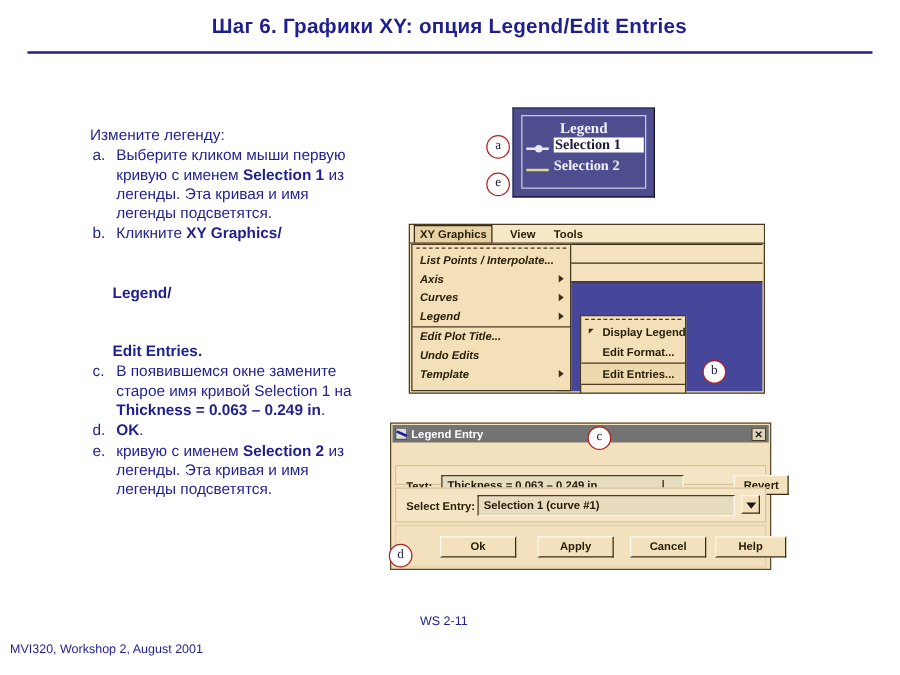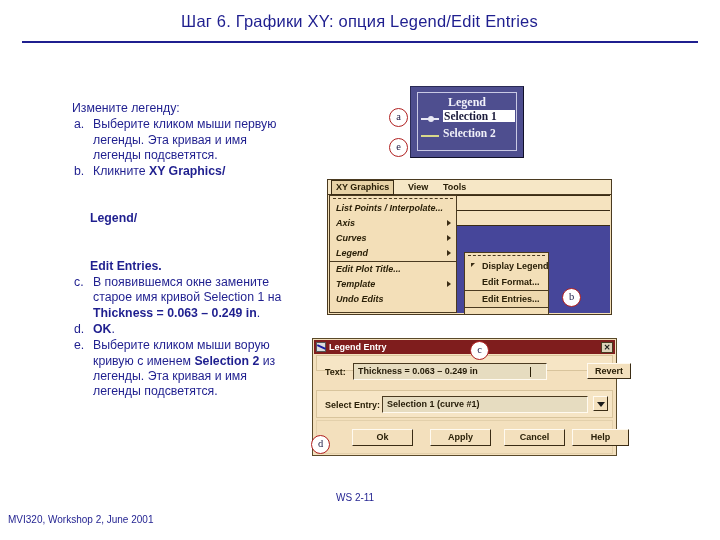--- a/index.html
+++ b/index.html
@@ -17,21 +17,21 @@
   }
 
   
   #slide-title {
     position: absolute;
     left: 0;
     top: 12px;
     width: 719px;
     text-align: center;
     font-size: 16.5px;
-    font-weight: normal;
+    font-weight: bold;
     color: #1f1f8f;
     letter-spacing: 0.2px;
   }
   #title-rule {
     position: absolute;
     left: 22px;
     top: 41px;
     width: 676px;
     height: 0;
     border-top: 2px solid #1f1f8f;
@@ -309,21 +309,21 @@
     box-sizing: border-box;
     font-family: "Liberation Sans", sans-serif;
     font-size: 9px;
     font-weight: bold;
     color: #2a2008;
   }
   #dialog-titlebar {
     position: absolute;
     left: 1px; right: 1px; top: 1px;
     height: 14px;
-    background: #7f1d1d;
+    background: #737373;
     color: #ffffff;
     font-size: 9px;
     font-weight: bold;
     line-height: 14px;
   }
   #dialog-sysicon {
     position: absolute;
     left: 2px; top: 2px;
     width: 10px; height: 10px;
     background: #dcdcdc;
@@ -356,21 +356,21 @@
     text-align: center;
   }
 
   .dlg-section {
     position: absolute;
     left: 3px; right: 3px;
     background: #f6e5c5;
     border: 1px solid #d8c49c;
     box-sizing: border-box;
   }
-  #sec-text { top: 16px; height: 16px; }
+  #sec-text { top: 33px; height: 16px; }
   #sec-entry { top: 51px; height: 28px; }
   #sec-buttons { top: 81px; height: 34px; background: #f3e0bd; border-color: #e3d0ab;}
 
   .dlg-label {
     position: absolute;
     font-size: 9px;
     font-weight: bold;
     color: #2a2008;
   }
   .sunken-field {
@@ -450,27 +450,27 @@
 </style>
 </head>
 <body>
 
 <div id="slide-title">Шаг 6. Графики XY:  опция Legend/Edit Entries</div>
 <div id="title-rule"></div>
 
 <div id="body-text">
   <p class="lead">Измените легенду:</p>
   <div class="steps" id="steps-host">
-      <div class="step"><span class="step-marker">a.</span><span class="step-text"><div><span>Выберите кликом мыши первую</span></div><div><span>легенды. Эта кривая и имя</span></div><div><span>легенды подсветятся.</span></div></span></div>
+      <div class="step"><span class="step-marker">a.</span><span class="step-text"><div><span>Выберите кликом мыши первую</span></div><div><span>кривую с именем </span><b>Selection 1</b><span> из</span></div><div><span>легенды. Эта кривая и имя</span></div><div><span>легенды подсветятся.</span></div></span></div>
       <div class="step"><span class="step-marker">b.</span><span class="step-text"><div><span>Кликните  </span><b>XY Graphics/</b></div></span></div>
       <div class="step sub-line">Legend/</div>
       <div class="step sub-line">Edit Entries.</div>
       <div class="step"><span class="step-marker">c.</span><span class="step-text"><div><span>В появившемся окне замените</span></div><div><span>старое имя кривой Selection 1 на</span></div><div><b>Thickness = 0.063 – 0.249 in</b><span>.</span></div></span></div>
       <div class="step"><span class="step-marker">d.</span><span class="step-text"><div><b>OK</b><span>.</span></div></span></div>
-      <div class="step"><span class="step-marker">e.</span><span class="step-text"><div><span>Выберите кликом мыши ворую</span></div><div><span>кривую с именем </span><b>Selection 2</b><span> из</span></div><div><span>легенды. Эта кривая и имя</span></div><div><span>легенды подсветятся.</span></div></span></div>
+      <div class="step"><span class="step-marker">e.</span><span class="step-text"><div><span>кривую с именем </span><b>Selection 2</b><span> из</span></div><div><span>легенды. Эта кривая и имя</span></div><div><span>легенды подсветятся.</span></div></span></div>
     </div>
 </div>
 
 <div id="legend-widget">
   <div id="legend-inner">
     <div id="legend-title">Legend</div>
     <div class="legend-row selected">
       <span class="legend-swatch dotline"></span>
       <span class="legend-label">Selection 1</span>
     </div>
@@ -497,22 +497,22 @@
 
   <div id="menu-dropdown">
     <div class="tear"></div>
     <div style="height:5px;"></div>
     <div id="dropdown-host">
         <div class="menu-item"><span>List Points / Interpolate...</span></div>
         <div class="menu-item"><span>Axis</span><span class="arrow"></span></div>
         <div class="menu-item"><span>Curves</span><span class="arrow"></span></div>
         <div class="menu-item"><span>Legend</span><span class="arrow"></span></div>
         <div class="menu-item sep"><span>Edit Plot Title...</span></div>
+        <div class="menu-item"><span>Undo Edits</span></div>
         <div class="menu-item"><span>Template</span><span class="arrow"></span></div>
-        <div class="menu-item"><span>Undo Edits</span></div>
       </div>
   </div>
 
   <div id="submenu">
     <div class="tear"></div>
     <div style="height:5px;"></div>
     <div id="submenu-host">
         <div class="sub-item checked"><span>Display Legend</span></div>
         <div class="sub-item"><span>Edit Format...</span></div>
         <div class="sub-item highlight"><span>Edit Entries...</span></div>
@@ -549,14 +549,14 @@
 </div>
 
 <div id="callout-host">
     <div class="callout" style="left: 389px; top: 108px;">a</div>
     <div class="callout" style="left: 389px; top: 138px;">e</div>
     <div class="callout" style="left: 562px; top: 288px;">b</div>
     <div class="callout" style="left: 470px; top: 341px;">c</div>
     <div class="callout" style="left: 311px; top: 435px;">d</div>
   </div>
 
-<div id="footer-left">MVI320, Workshop 2, June 2001</div>
+<div id="footer-left">MVI320, Workshop 2, August 2001</div>
 <div id="footer-center">WS 2-11</div>
 
 </body></html>

